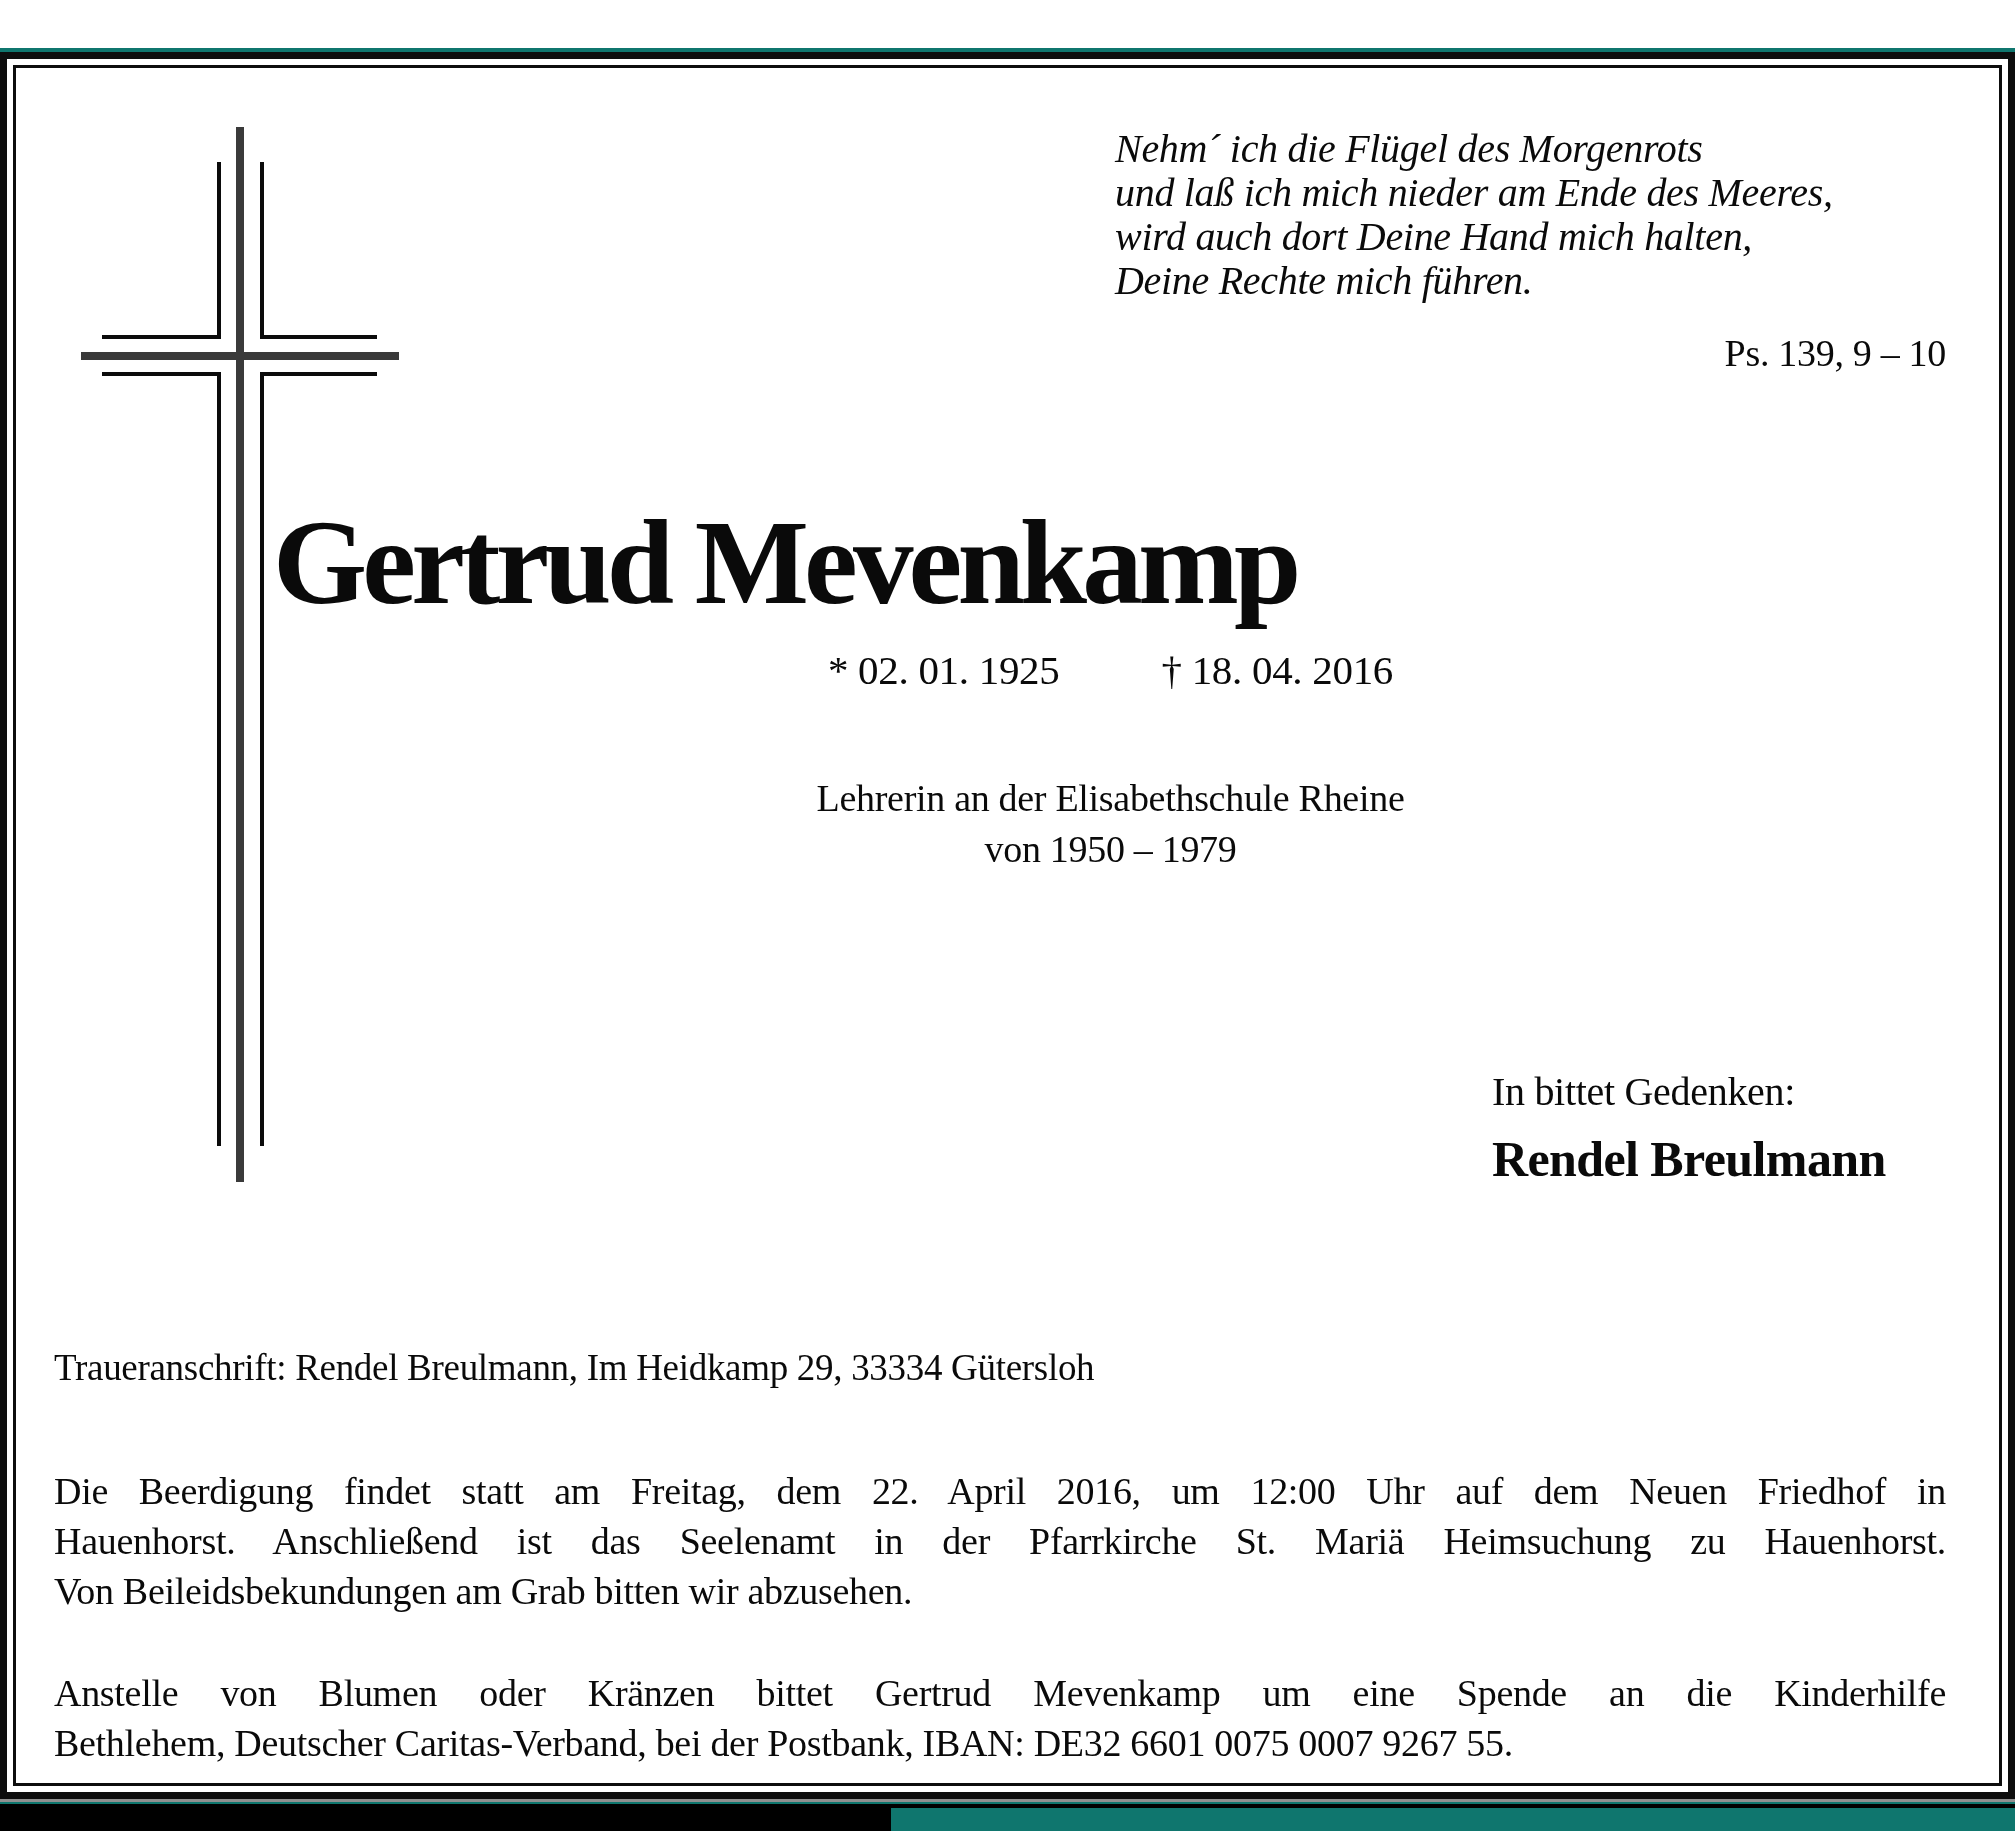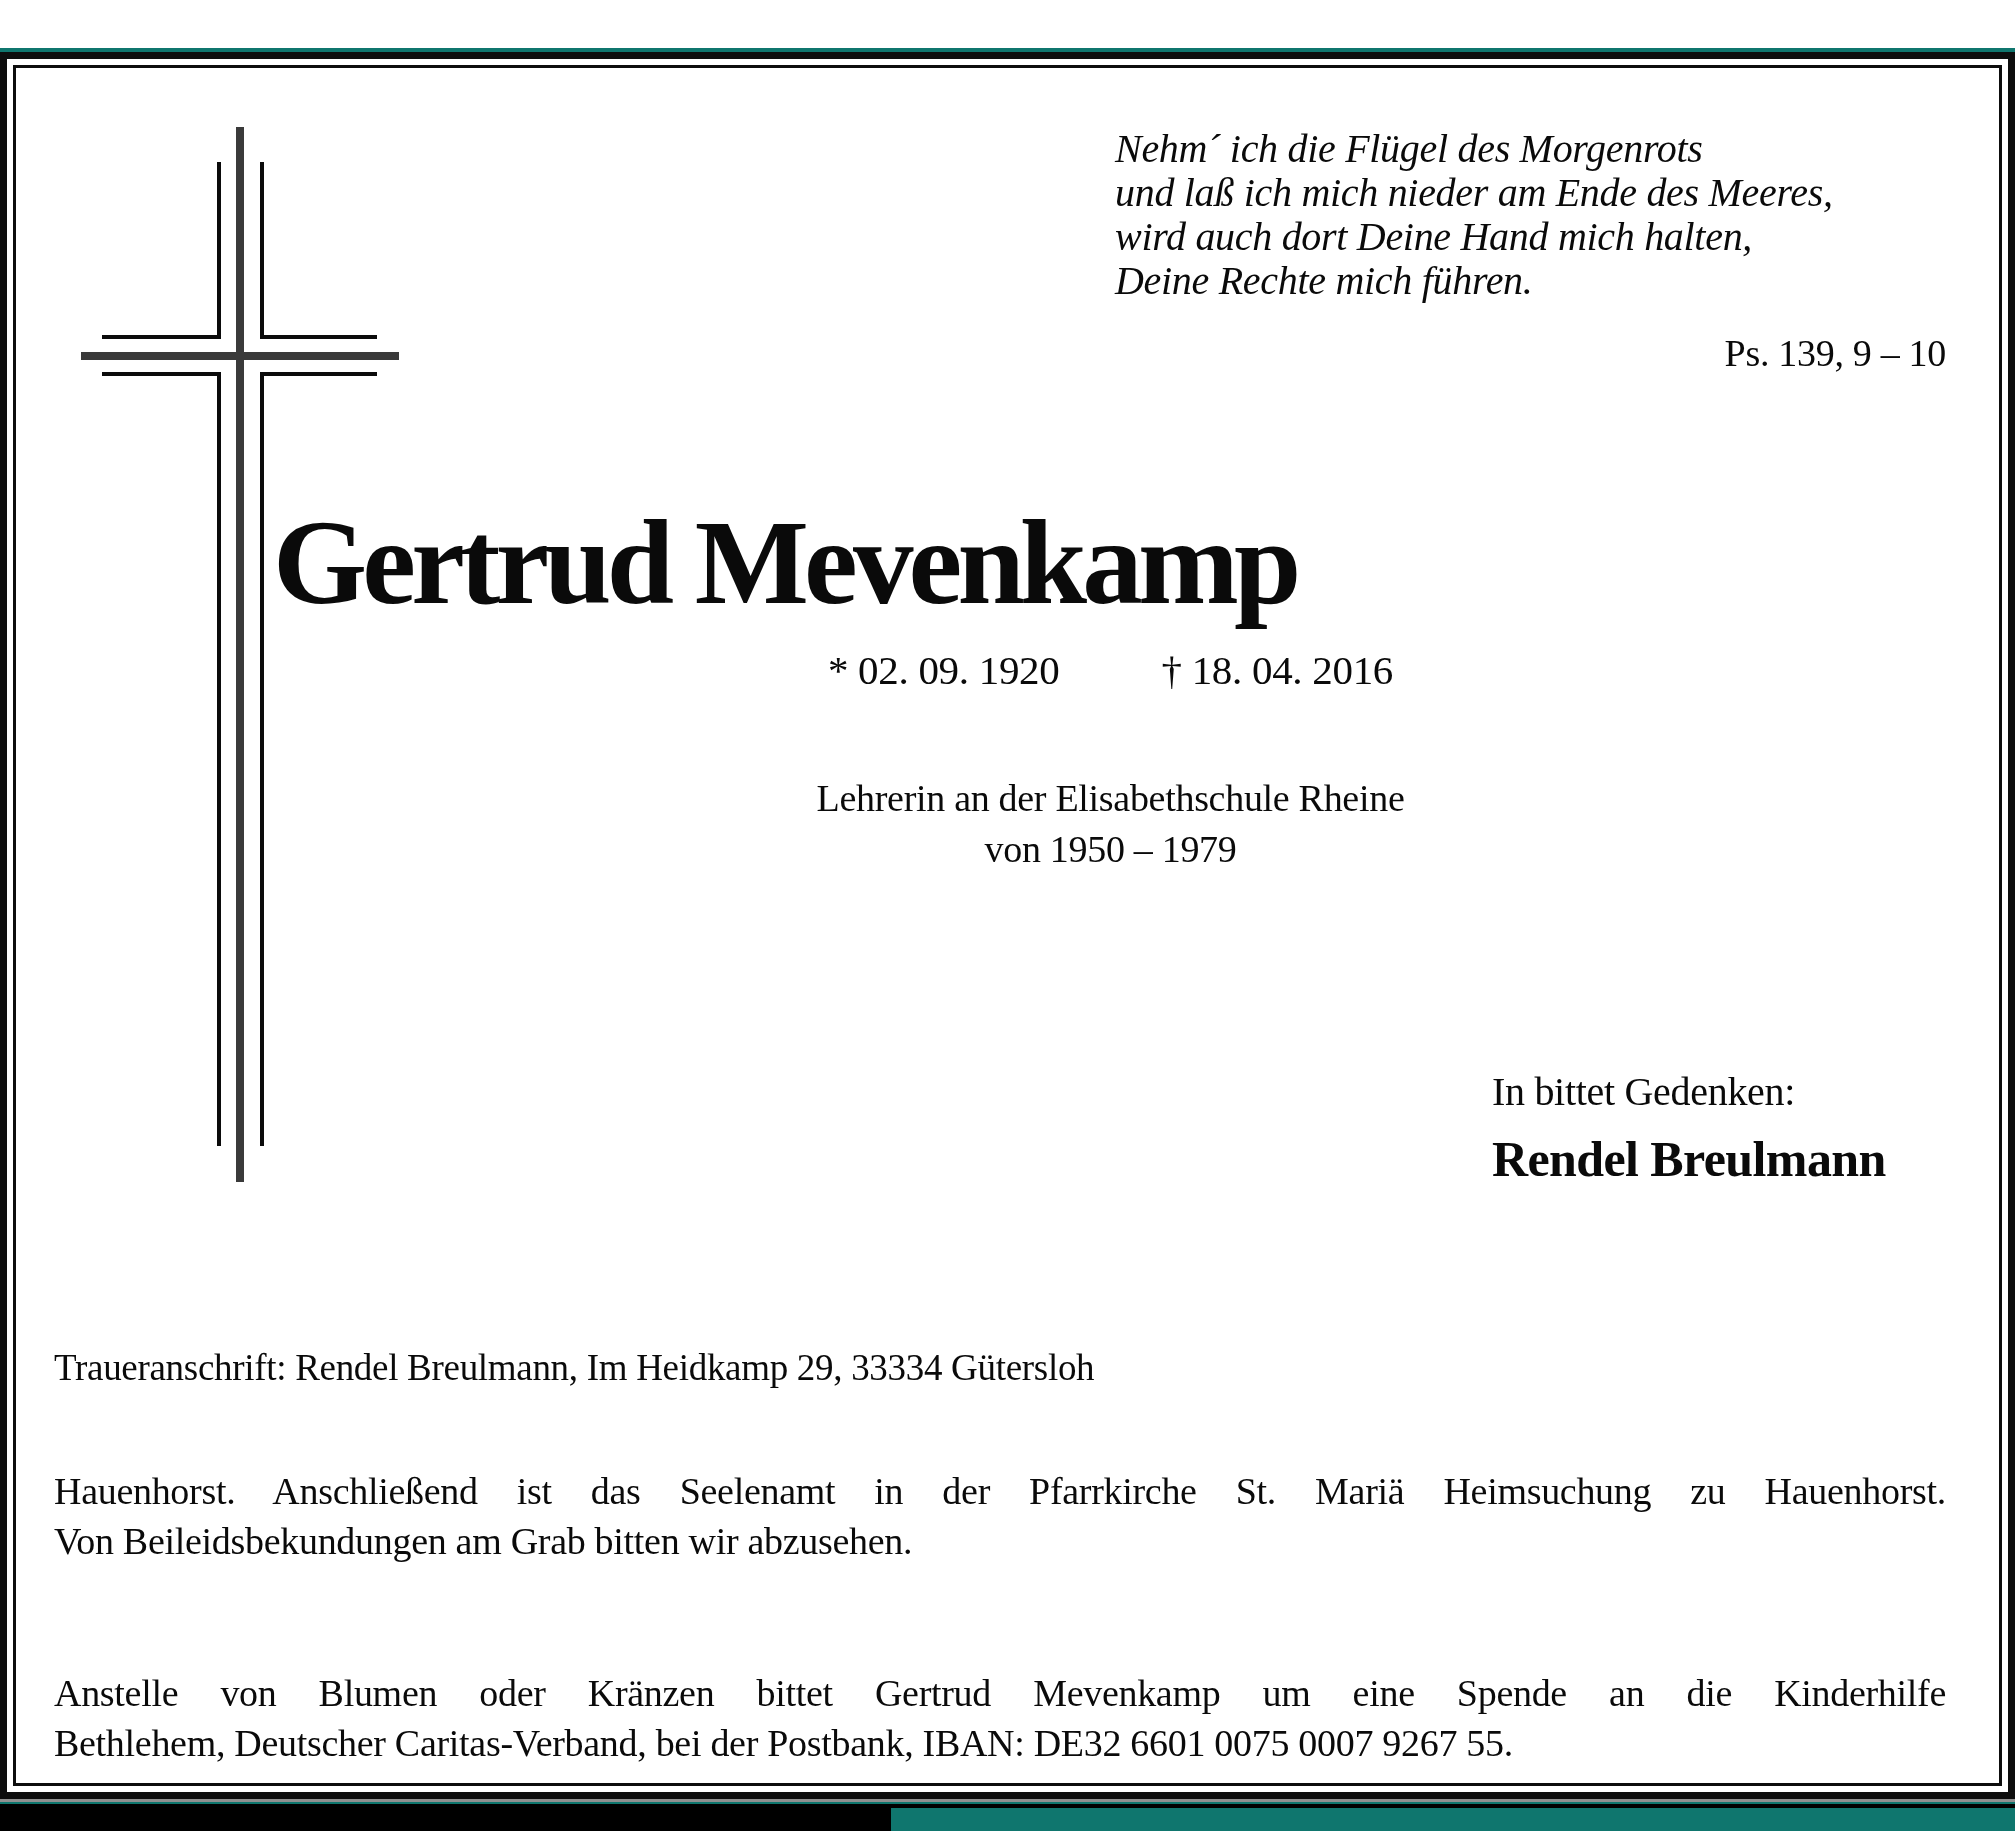--- a/index.html
+++ b/index.html
@@ -152,35 +152,36 @@
       <div>und laß ich mich nieder am Ende des Meeres,</div>
       <div>wird auch dort Deine Hand mich halten,</div>
       <div>Deine Rechte mich führen.</div>
     </div>
 
   <div class="abs quote-ref">Ps. 139, 9 – 10</div>
 
   <div class="abs center-col">
     <div class="deceased-name">Gertrud Mevenkamp</div>
     <div class="dates">
-      <span class="birth">* 02. 09. 1920</span>
+      <span class="birth">* 02. 01. 1925</span>
       <span class="death">† 18. 04. 2016</span>
     </div>
     <div class="profession">
         <div>Lehrerin an der Elisabethschule Rheine</div>
         <div>von 1950 – 1979</div>
       </div>
   </div>
 
   <div class="abs remember-label">In bittet Gedenken:</div>
   <div class="abs remember-name">Rendel Breulmann</div>
 
   <div class="abs address">Traueranschrift: Rendel Breulmann, Im Heidkamp 29, 33334 Gütersloh</div>
 
   <div class="abs bodypara para-funeral">
+      <div class="jline">Die Beerdigung findet statt am Freitag, dem 22. April 2016, um 12:00 Uhr auf dem Neuen Friedhof in</div>
       <div class="jline">Hauenhorst. Anschließend ist das Seelenamt in der Pfarrkirche St. Mariä Heimsuchung zu Hauenhorst.</div>
       <div>Von Beileidsbekundungen am Grab bitten wir abzusehen.</div>
     </div>
 
   <div class="abs bodypara para-donation">
       <div class="jline">Anstelle von Blumen oder Kränzen bittet Gertrud Mevenkamp um eine Spende an die Kinderhilfe</div>
       <div>Bethlehem, Deutscher Caritas-Verband, bei der Postbank, IBAN: DE32 6601 0075 0007 9267 55.</div>
     </div>
 
   <div class="scan-grayline"></div>

